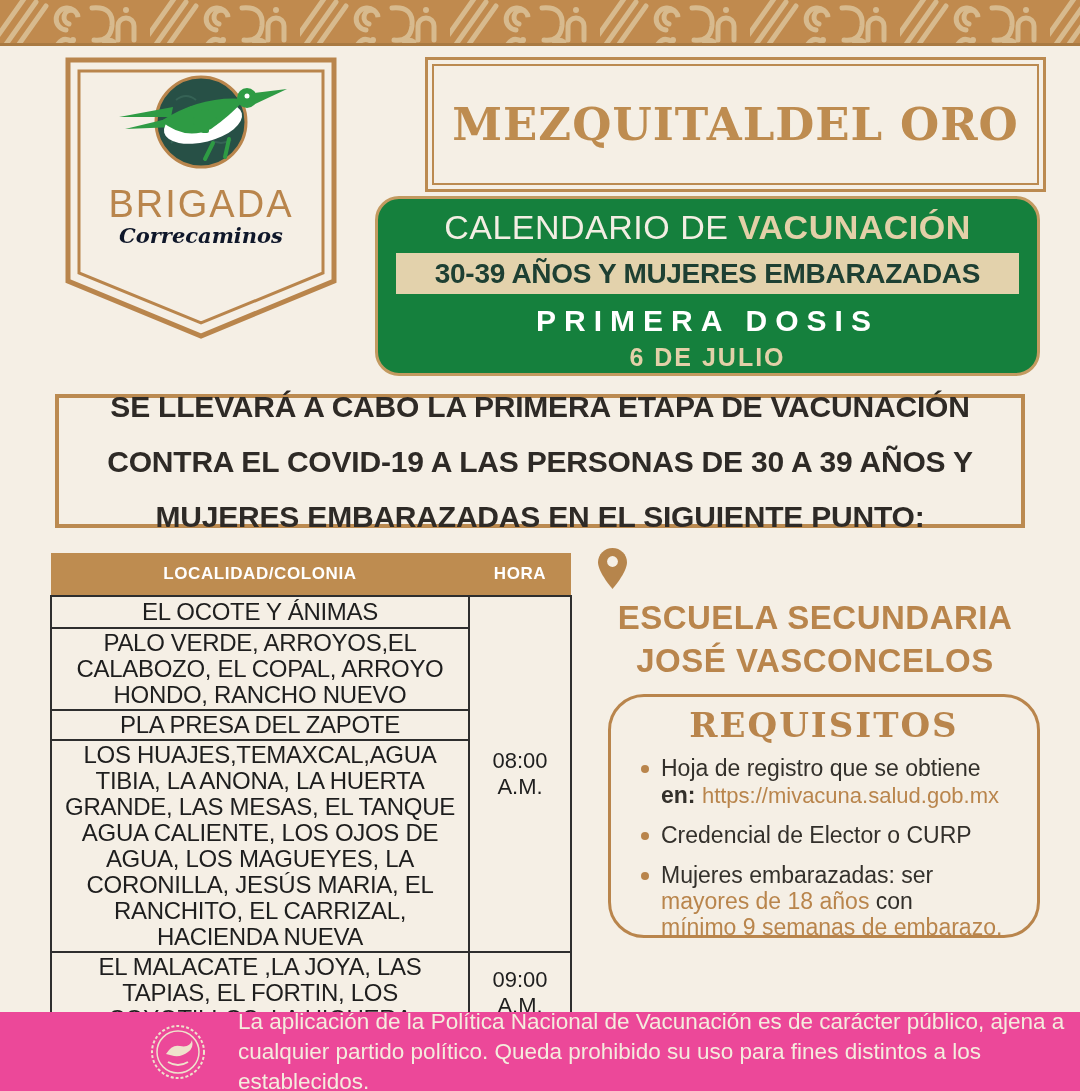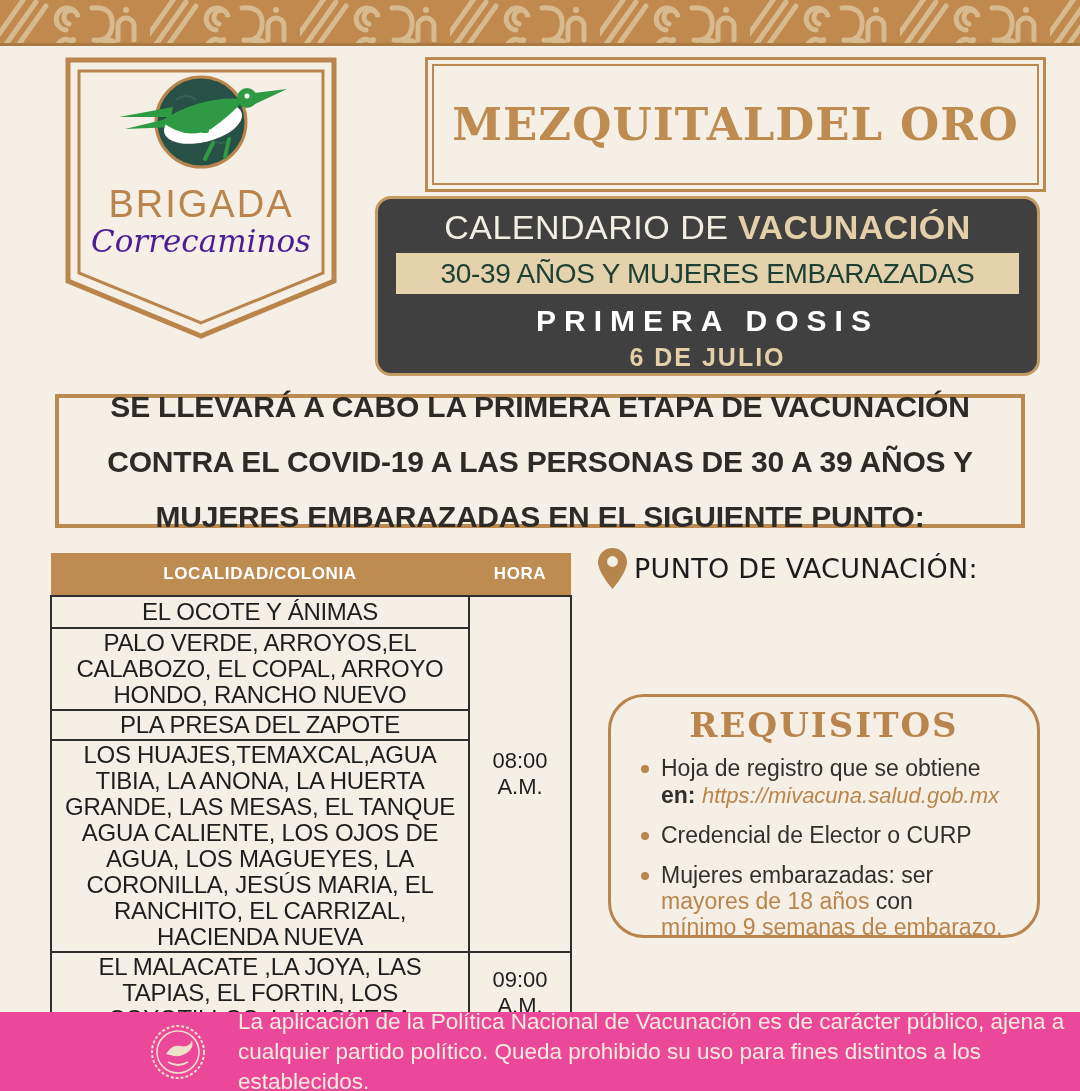--- a/index.html
+++ b/index.html
@@ -13,39 +13,39 @@
   
   .top-band{left:0;top:0;width:1080px;height:46px;}
 
   
   .badge{left:65px;top:57px;width:272px;height:283px;}
   .badge svg.pennant{position:absolute;left:0;top:0;}
   .badge .logo{position:absolute;left:36px;top:8px;width:200px;height:118px;}
   .brigade-name{position:absolute;left:0;top:126px;width:272px;text-align:center;
     font-size:38px;font-weight:normal;color:#B9854C;letter-spacing:2px;}
   .brigade-sub{position:absolute;left:0;top:166px;width:272px;text-align:center;
-    font-family:"DejaVu Serif",serif;font-style:italic;font-weight:normal;
-    font-size:31px;color:#4c1d95;}
+    font-family:"DejaVu Serif",serif;font-style:italic;font-weight:bold;
+    font-size:21px;color:#0f172a;}
 
   
   .title-box{left:425px;top:57px;width:615px;height:129px;border:3px solid #BB8A50;background:#F5EFE5;}
   .title-box .inner{position:absolute;left:4px;top:4px;right:4px;bottom:4px;border:2px solid #BB8A50;
     display:flex;flex-direction:row;align-items:center;justify-content:center;}
   .title-box .line{font-family:"DejaVu Serif",serif;font-weight:bold;font-size:45px;
     line-height:52px;color:#BE8C50;letter-spacing:1px;}
 
   
-  .green-box{left:375px;top:196px;width:665px;height:180px;background:#404040;
-    border:3px solid #C39A60;border-radius:16px;box-sizing:border-box;text-align:center;}
+  .green-box{left:375px;top:196px;width:665px;height:180px;background:#15803d;
+    border:3px solid #C39A60;border-radius:24px;box-sizing:border-box;text-align:center;}
   .gb-heading{margin-top:9px;font-size:34px;line-height:38px;}
   .gb-heading .light{color:#F3EEE3;font-weight:normal;letter-spacing:0.5px;}
   .gb-heading .bold{color:#E3D0A8;font-weight:bold;letter-spacing:0.5px;}
   .gb-strip{margin:7px 18px 0 18px;height:41px;background:#E3D2AC;
     display:flex;align-items:center;justify-content:center;
-    font-size:28px;color:#1E4033;font-weight:normal;letter-spacing:-0.3px;}
+    font-size:28px;color:#1E4033;font-weight:bold;letter-spacing:-0.3px;}
   .gb-dose{margin-top:10px;color:#FFFFFF;font-weight:bold;font-size:30px;letter-spacing:8px;}
   .gb-date{margin-top:5px;color:#E3D0A8;font-weight:bold;font-size:25px;letter-spacing:2px;}
 
   
   .announce{left:55px;top:394px;width:970px;height:134px;border:4px solid #BB8A50;
     box-sizing:border-box;display:flex;flex-direction:column;align-items:center;justify-content:center;
     text-align:center;font-weight:bold;font-size:30px;line-height:37px;color:#2E2A26;letter-spacing:-0.2px;gap:18px;}
 
   
   .sched{left:50px;top:553px;}
@@ -65,21 +65,21 @@
     font-size:33px;line-height:43px;font-weight:bold;color:#B9854C;letter-spacing:0.5px;}
 
   
   .req{left:608px;top:694px;width:432px;height:244px;border:3px solid #B9854C;
     border-radius:36px;box-sizing:border-box;}
   .req-title{margin-top:8px;text-align:center;font-family:"DejaVu Serif",serif;
     font-weight:bold;font-size:34px;color:#B9854C;letter-spacing:2px;}
   .req-list{margin:10px 0 0 30px;width:372px;font-size:23px;color:#33302B;}
   .req-item{position:relative;padding-left:20px;margin-bottom:13px;line-height:27px;}
   .bullet{position:absolute;left:0;top:10px;width:8px;height:8px;border-radius:50%;background:#B9854C;}
-  .req-url{font-style:italic;color:#B9854C;font-size:22px;margin-top:40px;}
+  .req-url{color:#B9854C;font-size:22px;margin-top:40px;}
   .req-en{font-weight:bold;}
   .gold-text{color:#B9854C;}
   .req-item.tight{line-height:26px;margin-bottom:0;}
 
   
   .footer{left:0;top:1012px;width:1080px;height:79px;background:#ec4899;
     display:flex;align-items:center;}
   .seal{margin-left:150px;width:56px;height:56px;flex:0 0 auto;}
   .footer-text{margin-left:32px;width:830px;color:#F4ECDD;font-size:22.5px;line-height:30px;}
 </style>
@@ -216,21 +216,24 @@
         </tr>
       </tbody>
     </table>
   </div>
 
   <div class="abs loc-label-row">
     <svg class="pin" viewBox="0 0 29 41">
       <path d="M14.5,0 C6.5,0 0,6.4 0,14.3 C0,24.5 14.5,41 14.5,41 C14.5,41 29,24.5 29,14.3 C29,6.4 22.5,0 14.5,0 Z" fill="#B6854C"></path>
       <circle cx="14.5" cy="13.5" r="5.4" fill="#F5EFE5"></circle>
     </svg>
-    <span class="loc-label">PUNTO DE VACUNACIÓN:</span>
+  </div>
+  <div class="abs venue">
+    <div>ESCUELA SECUNDARIA</div>
+    <div>JOSÉ VASCONCELOS</div>
   </div>
 
   <div class="abs req">
     <div class="req-title">REQUISITOS</div>
     <div class="req-list">
       <div class="req-item">
         <span class="bullet"></span>
         <span>Hoja de registro que se obtiene</span><br>
         <span class="req-en">en:</span>
         <span class="req-url">https://mivacuna.salud.gob.mx</span>

